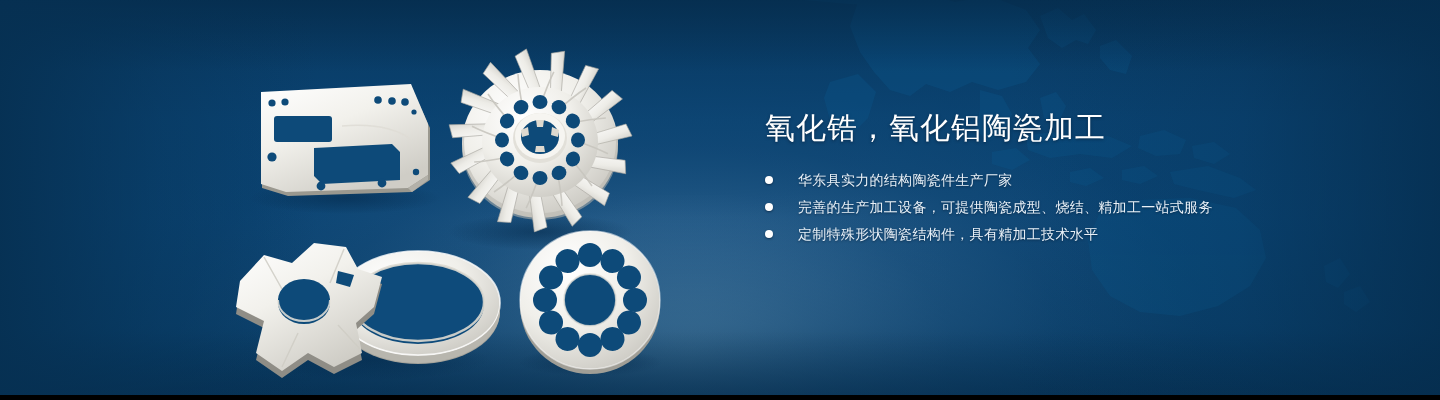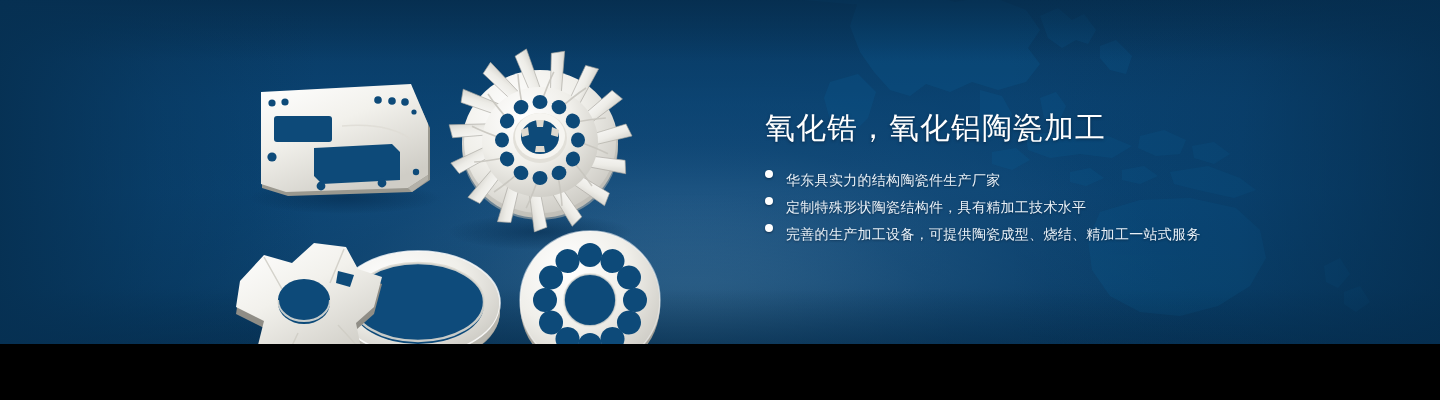--- a/index.html
+++ b/index.html
@@ -3,21 +3,21 @@
 <meta charset="utf-8">
 <style>
   html, body {
     margin: 0;
     padding: 0;
     background: #000;
   }
   #banner {
     position: relative;
     width: 1440px;
-    height: 344px;
+    height: 395px;
     overflow: hidden;
     font-family: "DejaVu Sans", "Liberation Sans", sans-serif;
     background: #0a4372;
   }
 
   
   .bg-base {
     position: absolute;
     inset: 0;
     background: #0a4372;
@@ -91,22 +91,24 @@
     line-height: 40px;
     letter-spacing: 1px;
     font-weight: normal;
     margin: 0 0 22px 0;
     text-shadow: 0 1px 3px rgba(0,20,40,0.55);
     white-space: nowrap;
   }
   .bullets { margin: 0; padding: 0; list-style: none; }
   .bullet {
     display: flex;
+    align-items: center;
     margin-bottom: 7px;
     white-space: nowrap;
+    gap: 12px;
   }
   .bullet-dot {
     width: 8px;
     height: 8px;
     border-radius: 50%;
     background: #ffffff;
     flex: 0 0 auto;
     margin-right: 13px;
     box-shadow: 0 1px 2px rgba(0,15,35,0.5);
   }
@@ -364,22 +366,22 @@
 
   <div class="textcol">
     <h1 class="headline">氧化锆，氧化铝陶瓷加工</h1>
     <ul class="bullets">
       <li class="bullet">
         <span class="bullet-dot"></span>
         <span class="bullet-text">华东具实力的结构陶瓷件生产厂家</span>
       </li>
       <li class="bullet">
         <span class="bullet-dot"></span>
-        <span class="bullet-text">定制特殊形状陶瓷结构件，具有精加工技术水平</span>
+        <span class="bullet-text">完善的生产加工设备，可提供陶瓷成型、烧结、精加工一站式服务</span>
       </li>
       <li class="bullet">
         <span class="bullet-dot"></span>
-        <span class="bullet-text">完善的生产加工设备，可提供陶瓷成型、烧结、精加工一站式服务</span>
+        <span class="bullet-text">定制特殊形状陶瓷结构件，具有精加工技术水平</span>
       </li>
     </ul>
   </div>
 
 </div>
 
 </body></html>

